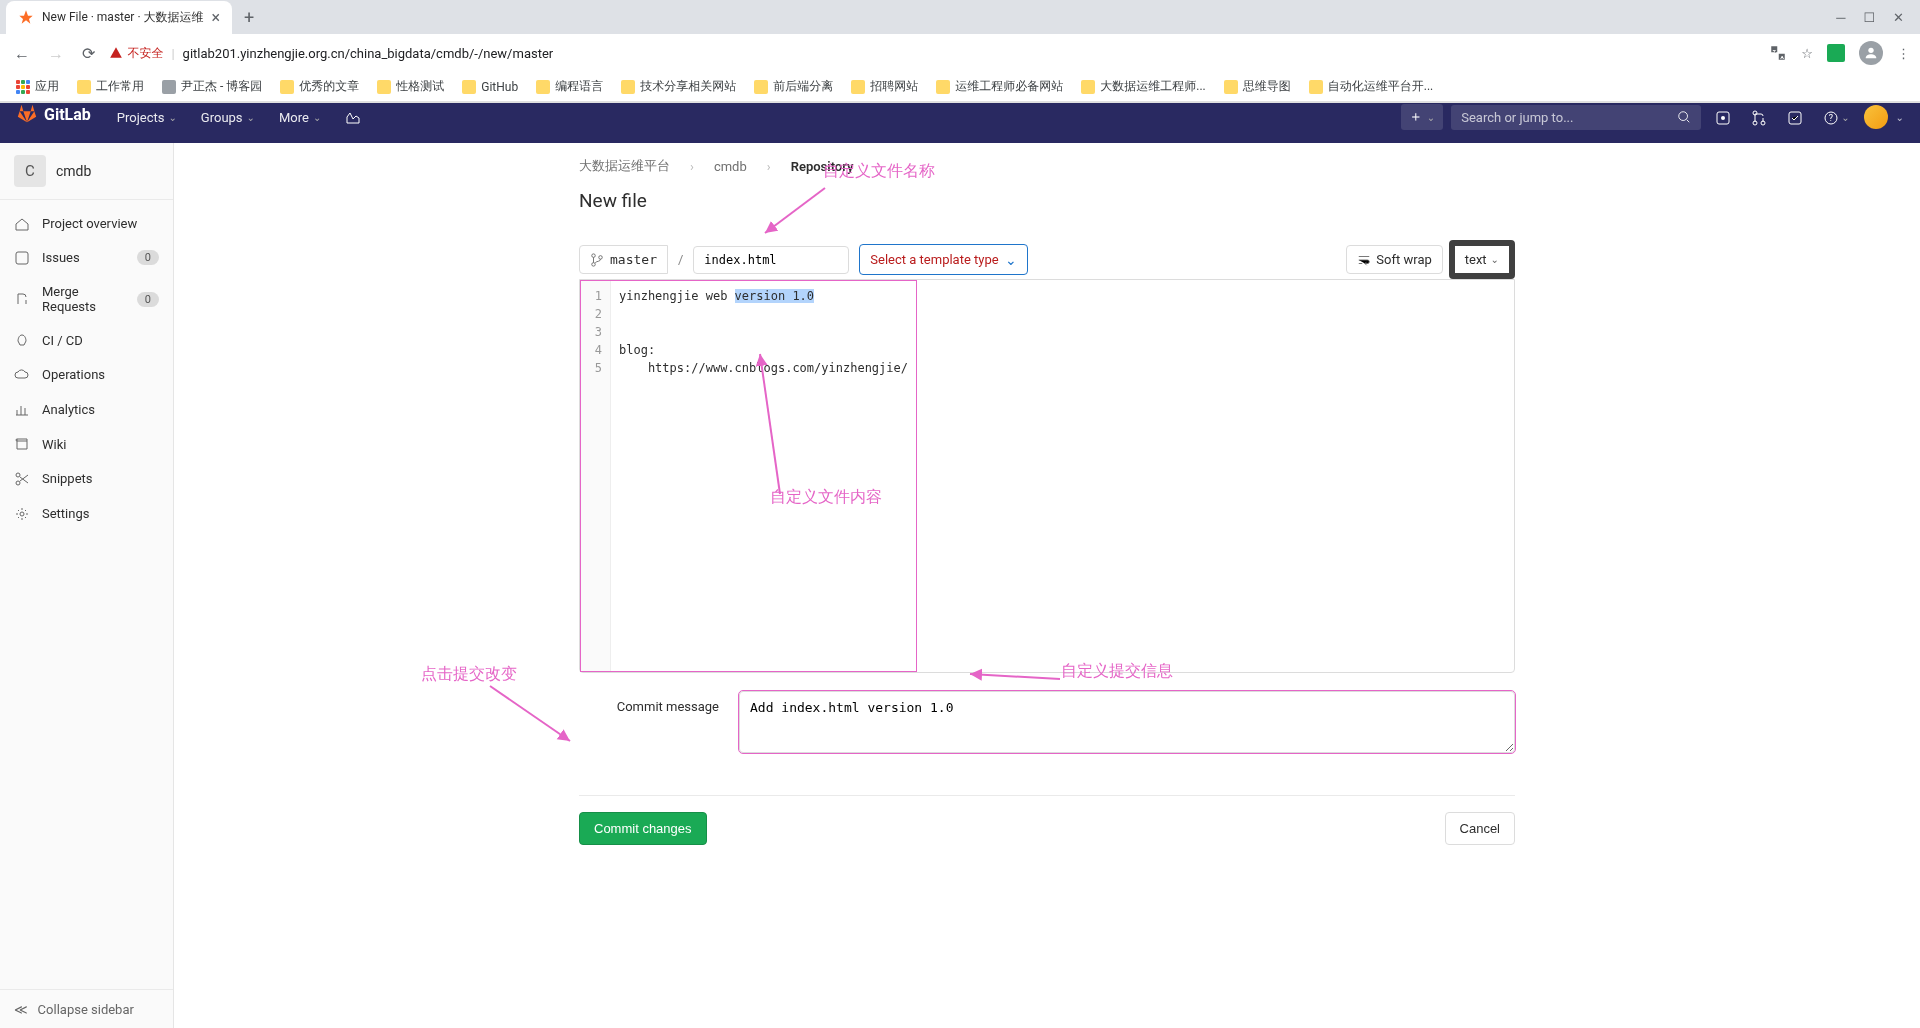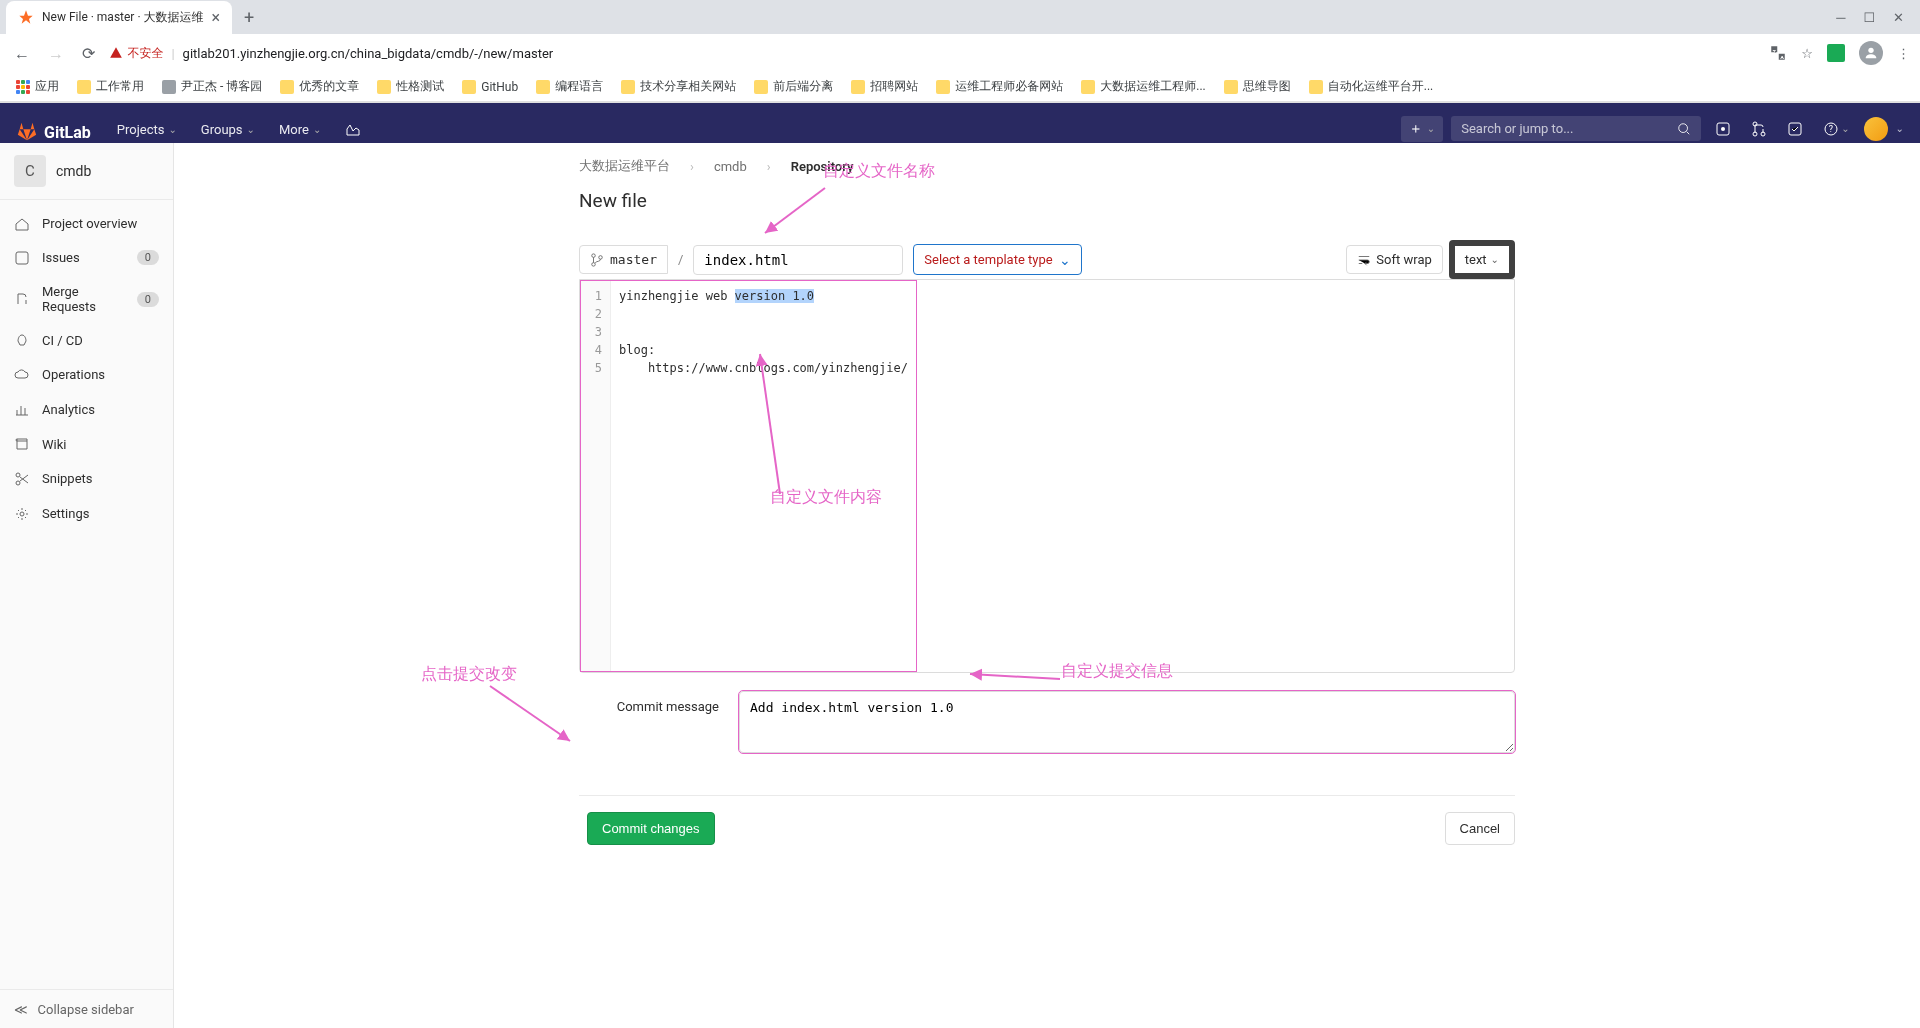--- a/index.html
+++ b/index.html
@@ -28,21 +28,21 @@
     .bookmark-item { display: flex; align-items: center; gap: 5px; padding: 3px 6px; cursor: pointer; border-radius: 4px; color: #3c4043; white-space: nowrap; }
     .bookmark-folder { width: 14px; height: 14px; background: #ffd968; border-radius: 2px; flex-shrink: 0; }
     .bookmark-folder.gray { background: #9aa0a6; }
     .apps-icon { width: 14px; height: 14px; display: grid; grid-template-columns: 1fr 1fr 1fr; grid-template-rows: 1fr 1fr 1fr; gap: 1px; }
     .apps-icon span { background: #ea4335; border-radius: 1px; }
     .apps-icon span:nth-child(2), .apps-icon span:nth-child(8) { background: #34a853; }
     .apps-icon span:nth-child(3), .apps-icon span:nth-child(7) { background: #4285f4; }
     .apps-icon span:nth-child(5) { background: #fbbc05; }
     
     
-    .gitlab-header { background: #292961; height: 40px; display: flex; align-items: flex-end; padding: 0 16px; color: #fff; }
+    .gitlab-header { background: #292961; height: 40px; display: flex; align-items: flex-start; padding: 0 16px; color: #fff; }
     .gitlab-logo { display: flex; align-items: center; gap: 6px; font-weight: bold; font-size: 16px; }
     .gitlab-logo svg { width: 22px; height: 22px; }
     .header-nav { display: flex; gap: 4px; margin-left: 16px; align-items: center; }
     .header-nav-item { padding: 6px 10px; cursor: pointer; display: flex; align-items: center; gap: 4px; color: rgba(255,255,255,0.9); font-size: 13px; }
     .header-right { margin-left: auto; display: flex; align-items: center; gap: 8px; }
     .plus-box { background: rgba(255,255,255,0.12); padding: 4px 8px; border-radius: 3px; cursor: pointer; display: flex; align-items: center; gap: 4px; font-size: 14px; }
     .search-box { background: rgba(255,255,255,0.12); border-radius: 3px; padding: 5px 10px; width: 250px; display: flex; align-items: center; color: rgba(255,255,255,0.7); font-size: 13px; }
     .search-box svg { margin-left: auto; }
     .header-icon { cursor: pointer; padding: 6px; color: rgba(255,255,255,0.9); }
     .avatar { width: 24px; height: 24px; border-radius: 50%; background: linear-gradient(135deg, #f9c23c, #f39c12); cursor: pointer; }
@@ -65,41 +65,41 @@
     .breadcrumb { font-size: 13px; color: #707070; margin-bottom: 14px; display: flex; align-items: center; gap: 20px; }
     .breadcrumb a { color: #707070; text-decoration: none; cursor: pointer; }
     .breadcrumb .sep { color: #bbb; }
     .breadcrumb .current { font-weight: 600; color: #2e2e2e; }
     
     .page-title { font-size: 19px; font-weight: 400; margin-bottom: 28px; color: #2e2e2e; }
     
     .file-controls { display: flex; align-items: center; gap: 0; margin-bottom: 0; }
     .branch-btn { border: 1px solid #dcdcdc; background: #fff; padding: 6px 10px; border-radius: 4px 0 0 4px; display: flex; align-items: center; gap: 6px; font-family: monospace; font-size: 13px; cursor: pointer; }
     .slash { padding: 0 10px; color: #888; }
-    .filename-input { border: 1px solid #dcdcdc; padding: 6px 10px; border-radius: 4px; font-family: monospace; font-size: 14px; width: 210px; }
+    .filename-input { border: 1px solid #dcdcdc; padding: 6px 10px; border-radius: 4px; font-family: monospace; font-size: 12px; width: 156px; }
     .template-select { margin-left: 10px; border: 1px solid #1f75cb; color: #b91c1c; background: #fff; padding: 7px 28px 7px 10px; border-radius: 4px; font-size: 13px; cursor: pointer; position: relative; }
     .template-select::after { content: '⌄'; position: absolute; right: 10px; color: #1f75cb; font-size: 14px; }
     .spacer { flex: 1; }
     .softwrap-btn { border: 1px solid #dcdcdc; background: #fff; padding: 6px 10px; border-radius: 4px; cursor: pointer; font-size: 13px; display: flex; align-items: center; gap: 5px; }
     .text-btn { border: 6px solid #404040; background: #fff; padding: 6px 10px; border-radius: 4px; cursor: pointer; font-size: 13px; margin-left: 6px; display: flex; align-items: center; gap: 4px; }
     
     .editor { border: 1px solid #dcdcdc; border-radius: 0 0 4px 4px; background: #fff; display: flex; min-height: 394px; margin-top: 0; }
     .editor-inner-border { border: 1px solid #e565c7; margin: 0; flex: 0 0 264px; display: flex; }
     .line-numbers { background: #fafafa; padding: 6px 8px; text-align: right; color: #999; font-family: monospace; font-size: 12px; line-height: 1.5; width: 30px; border-right: 1px solid #eee; }
     .editor-content { padding: 6px 8px; font-family: monospace; font-size: 12px; line-height: 1.5; white-space: pre; color: #2e2e2e; flex: 1; }
     .editor-content .highlighted { background: #b3d4fc; }
     .editor-rest { flex: 1; }
     
     .commit-section { display: flex; gap: 20px; padding-top: 18px; padding-bottom: 42px; border-bottom: 1px solid #eaeaea; }
     .commit-label { width: 140px; text-align: right; padding-top: 8px; font-size: 13px; color: #2e2e2e; }
     .commit-textarea { flex: 1; border: 1px solid #dcdcdc; border-radius: 4px; padding: 8px 10px; font-family: monospace; font-size: 13px; min-height: 62px; resize: vertical; }
     .commit-textarea-highlight { outline: 1px solid #e565c7; outline-offset: 0; }
     
     .commit-actions { display: flex; align-items: center; padding-top: 16px; }
-    .commit-btn { background: #1aaa55; color: #fff; border: 1px solid #168f48; padding: 8px 14px; border-radius: 4px; font-size: 13px; cursor: pointer; font-weight: 400; margin-left: 8px; }
+    .commit-btn { background: #1aaa55; color: #fff; border: 1px solid #168f48; padding: 8px 14px; border-radius: 4px; font-size: 13px; cursor: pointer; font-weight: 400; }
     .cancel-btn { margin-left: auto; background: #fff; border: 1px solid #dcdcdc; padding: 8px 14px; border-radius: 4px; font-size: 13px; cursor: pointer; color: #2e2e2e; }
     
     
     .annotation { position: absolute; color: #e565c7; font-size: 16px; pointer-events: none; z-index: 100; font-family: "Microsoft YaHei", sans-serif; }
     .arrow { position: absolute; pointer-events: none; z-index: 99; }
     .caret { color: #aaa; font-size: 10px; }
     
     svg { display: inline-block; vertical-align: middle; }
   </style>
 </head>

